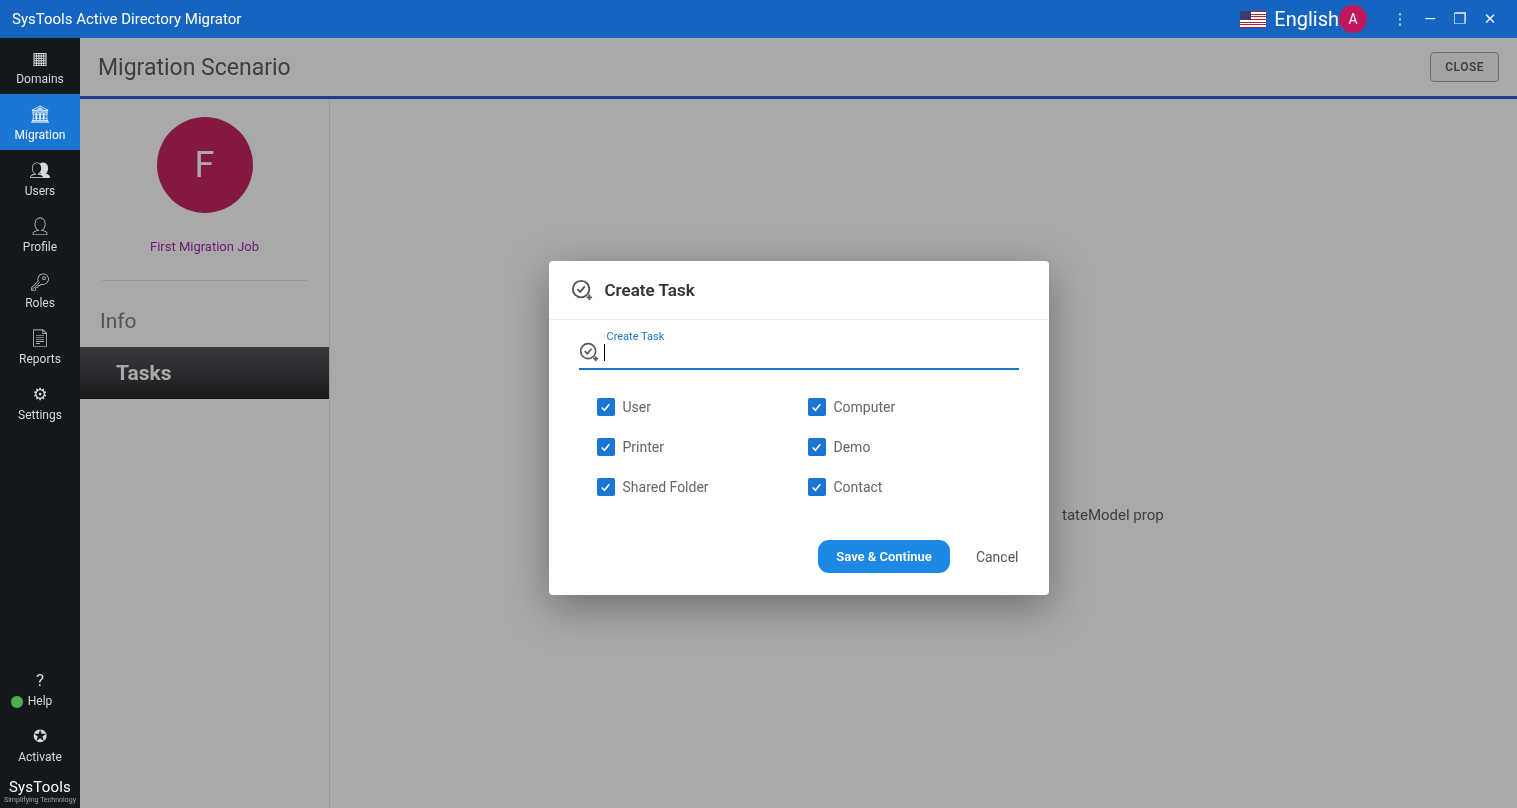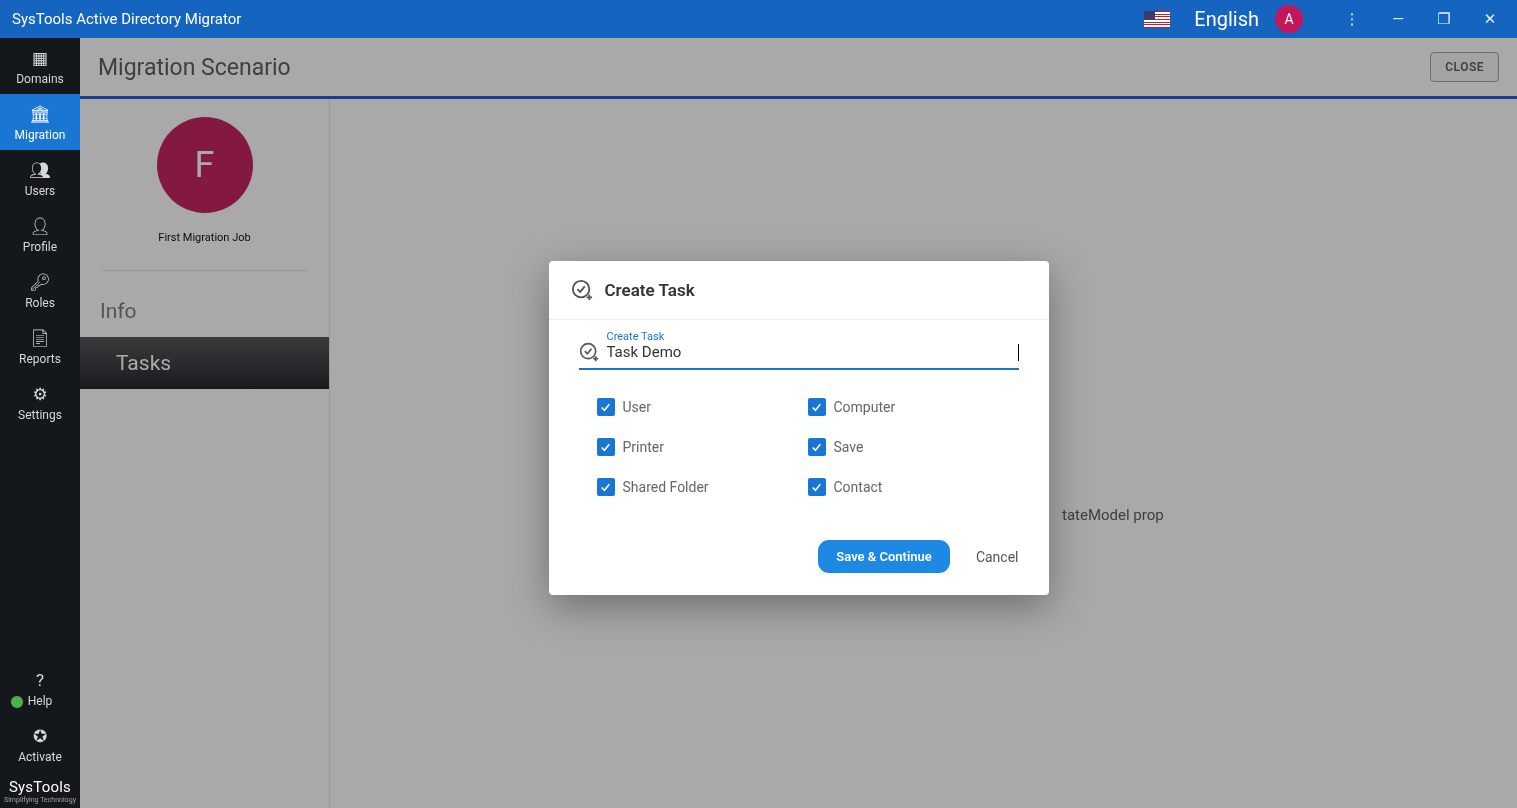--- a/index.html
+++ b/index.html
@@ -1,17 +1,17 @@
 <!DOCTYPE html>
 <html><head>
 <meta charset="utf-8">
 <style>
 * { margin:0; padding:0; box-sizing:border-box; font-family:-apple-system,BlinkMacSystemFont,"Segoe UI",Roboto,Arial,sans-serif; }
 html,body{width:1517px;height:808px;overflow:hidden;background:#fff;}
-.titlebar{height:38px;background:#1565c0;color:#fff;display:flex;align-items:center;padding:0 12px;font-size:15px;gap:16px;}
+.titlebar{height:38px;background:#1565c0;color:#fff;display:flex;align-items:center;padding:0 12px;font-size:15px;}
 .titlebar .spacer{flex:1;}
 .titlebar .flag{width:26px;height:17px;background:linear-gradient(to bottom,#b22234 0 8%,#fff 8% 15%,#b22234 15% 23%,#fff 23% 31%,#b22234 31% 38%,#fff 38% 46%,#b22234 46% 54%,#fff 54% 62%,#b22234 62% 69%,#fff 69% 77%,#b22234 77% 85%,#fff 85% 92%,#b22234 92% 100%);position:relative;margin-right:8px;}
 .titlebar .flag::before{content:"";position:absolute;left:0;top:0;width:11px;height:9px;background:#3c3b6e;}
 .titlebar .lang{font-size:20px;}
 .titlebar .avatar{width:28px;height:28px;border-radius:50%;background:#c2185b;display:flex;align-items:center;justify-content:center;font-size:14px;margin-right:18px;}
 .titlebar .winctl{width:30px;text-align:center;font-size:15px;color:#e3f2fd;cursor:default;}
 .app{display:flex;height:770px;width:100%;}
 .sidebar{width:80px;background:#14181c;color:#d6d8da;display:flex;flex-direction:column;align-items:center;font-size:12px;}
 .sidebar .item{width:100%;display:flex;flex-direction:column;align-items:center;padding:10px 0 8px;cursor:default;}
 .sidebar .item.active{background:#1976d2;color:#fff;}
@@ -22,25 +22,25 @@
 .sidebar .brand .t2{font-size:7px;color:#9ea3a8;}
 .statusdot{width:14px;height:14px;border-radius:50%;background:#4caf50;position:absolute;left:10px;bottom:99px;border:1px solid #14181c;}
 .main{flex:1;position:relative;background:#fff;}
 .pagehdr{display:flex;align-items:center;padding:14px 18px;border-bottom:3px solid #1d4ed8;}
 .pagehdr h1{font-size:23px;font-weight:400;color:#555;}
 .pagehdr .spacer{flex:1;}
 .closebtn{border:1px solid #9e9e9e;background:#f5f5f5;color:#555;font-size:12px;font-weight:600;letter-spacing:.5px;padding:7px 14px;border-radius:4px;cursor:default;}
 .content{display:flex;height:calc(100% - 54px);}
 .leftpanel{width:250px;border-right:1px solid #e5e5e5;display:flex;flex-direction:column;align-items:center;}
 .jobcircle{width:96px;height:96px;border-radius:50%;background:#c2185b;color:#fff;display:flex;align-items:center;justify-content:center;font-size:36px;margin-top:18px;}
-.jobname{font-size:11px;color:#000000;margin-top:18px;}
+.jobname{font-size:13px;color:#a21caf;margin-top:26px;}
 .hr{width:82%;height:1px;background:#e0e0e0;margin-top:26px;}
 .tabs{width:100%;margin-top:14px;}
 .tab{padding:14px 20px;font-size:21px;color:#777;cursor:default;}
-.tab.active{background:linear-gradient(to bottom,#4a4d50,#2c2f33 60%,#15181b);color:#fff;font-weight:400;padding-left:36px;}
+.tab.active{background:linear-gradient(to bottom,#4a4d50,#2c2f33 60%,#15181b);color:#fff;font-weight:700;padding-left:36px;}
 .bgtext{position:absolute;left:982px;top:468px;font-size:15px;color:#555;}
 .overlay{position:absolute;inset:0;background:rgba(30,30,30,.38);display:flex;align-items:flex-start;justify-content:center;}
 .modal{width:500px;margin-top:223px;background:#fff;border-radius:4px;box-shadow:0 12px 40px rgba(0,0,0,.35);overflow:hidden;}
 .modal-hdr{display:flex;align-items:center;gap:12px;padding:18px 22px;border-bottom:1px solid #eee;}
 .modal-hdr svg{width:22px;height:22px;}
 .modal-hdr h2{font-size:17px;font-weight:600;color:#333;}
 .modal-body{padding:22px 30px 10px;}
 .field{position:relative;margin-bottom:28px;}
 .field .flabel{position:absolute;left:28px;top:-12px;font-size:11px;color:#1976d2;}
 .field .frow{display:flex;align-items:center;gap:8px;border-bottom:2px solid #1976d2;padding-bottom:6px;}
@@ -153,21 +153,20 @@
         <div class="modal-body">
           <div class="field">
             <span class="flabel">Create Task</span>
             <div class="frow">
               <svg width="20" height="20" viewBox="0 0 24 24" fill="none" stroke="#555" stroke-width="2">
                   <circle cx="11" cy="11" r="9"></circle>
                   <path d="M7 11l3 3 5-6"></path>
                   <line x1="17" y1="20" x2="23" y2="20"></line>
                   <line x1="20" y1="17" x2="20" y2="23"></line>
                 </svg>
-              <input type="text" value="Task Demo" style="">
                 <span class="cursor"></span>
             </div>
           </div>
           <div class="opts">
             <label class="opt">
                 <span class="chk">
                   <svg viewBox="0 0 24 24" fill="none" stroke="#fff" stroke-width="3">
                     <path d="M5 12l5 5 9-11"></path>
                   </svg>
                 </span>
@@ -188,21 +187,21 @@
                   </svg>
                 </span>
                 <span>Printer</span>
               </label>
             <label class="opt">
                 <span class="chk">
                   <svg viewBox="0 0 24 24" fill="none" stroke="#fff" stroke-width="3">
                     <path d="M5 12l5 5 9-11"></path>
                   </svg>
                 </span>
-                <span>Save</span>
+                <span>Demo</span>
               </label>
             <label class="opt">
                 <span class="chk">
                   <svg viewBox="0 0 24 24" fill="none" stroke="#fff" stroke-width="3">
                     <path d="M5 12l5 5 9-11"></path>
                   </svg>
                 </span>
                 <span>Shared Folder</span>
               </label>
             <label class="opt">

